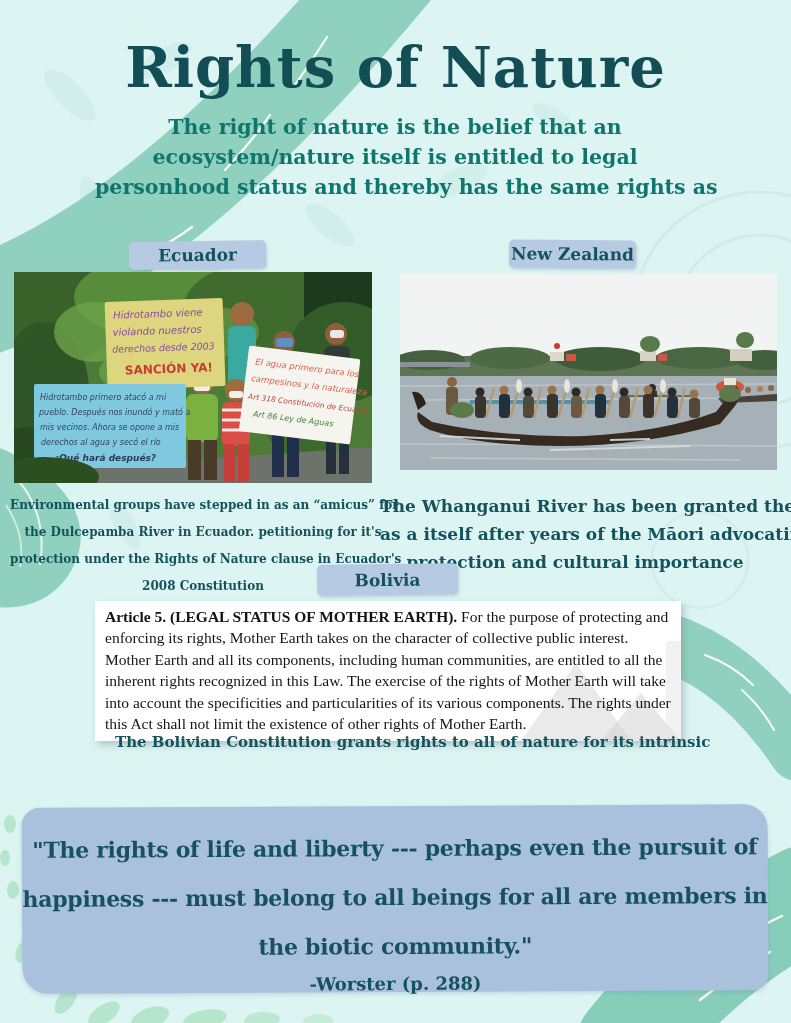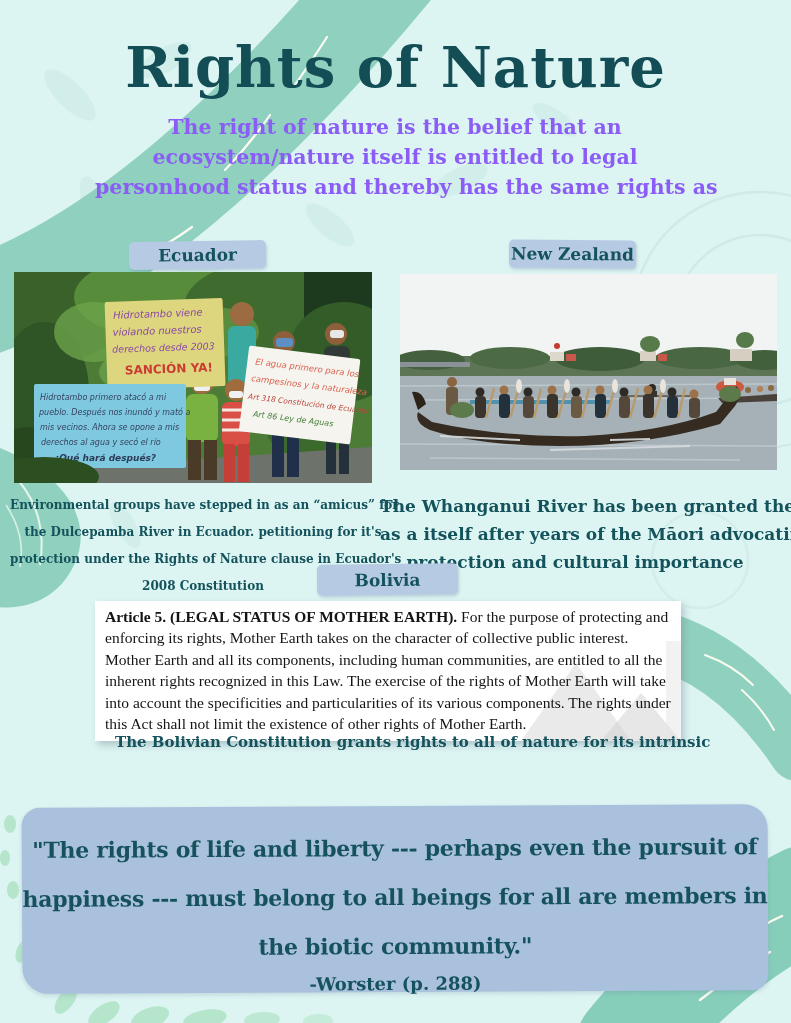--- a/index.html
+++ b/index.html
@@ -10,21 +10,21 @@
   }
   .decor{position:absolute;left:0;top:0;z-index:0;pointer-events:none;}
   .layer{position:absolute;z-index:2;}
 
   .page-title{
     left:0;top:34px;width:791px;text-align:center;
     font-size:56px;font-weight:bold;letter-spacing:1px;color:#134d55;
   }
   .subtitle{
     left:95px;top:112px;width:600px;text-align:center;
-    font-size:20.5px;font-weight:bold;line-height:30px;color:#8b5cf6;
+    font-size:20.5px;font-weight:bold;line-height:30px;color:#0f766e;
   }
   .subtitle div{white-space:nowrap;}
 
   .badge{
     display:flex;align-items:center;justify-content:center;
     background:#b6cbe3;border-radius:5px;
     font-size:17px;font-weight:bold;color:#14535c;
     box-shadow:1px 2px 3px rgba(90,110,140,.25);
   }
   .badge-ecuador{left:129px;top:241px;width:137px;height:28px;transform:rotate(-0.8deg);}

